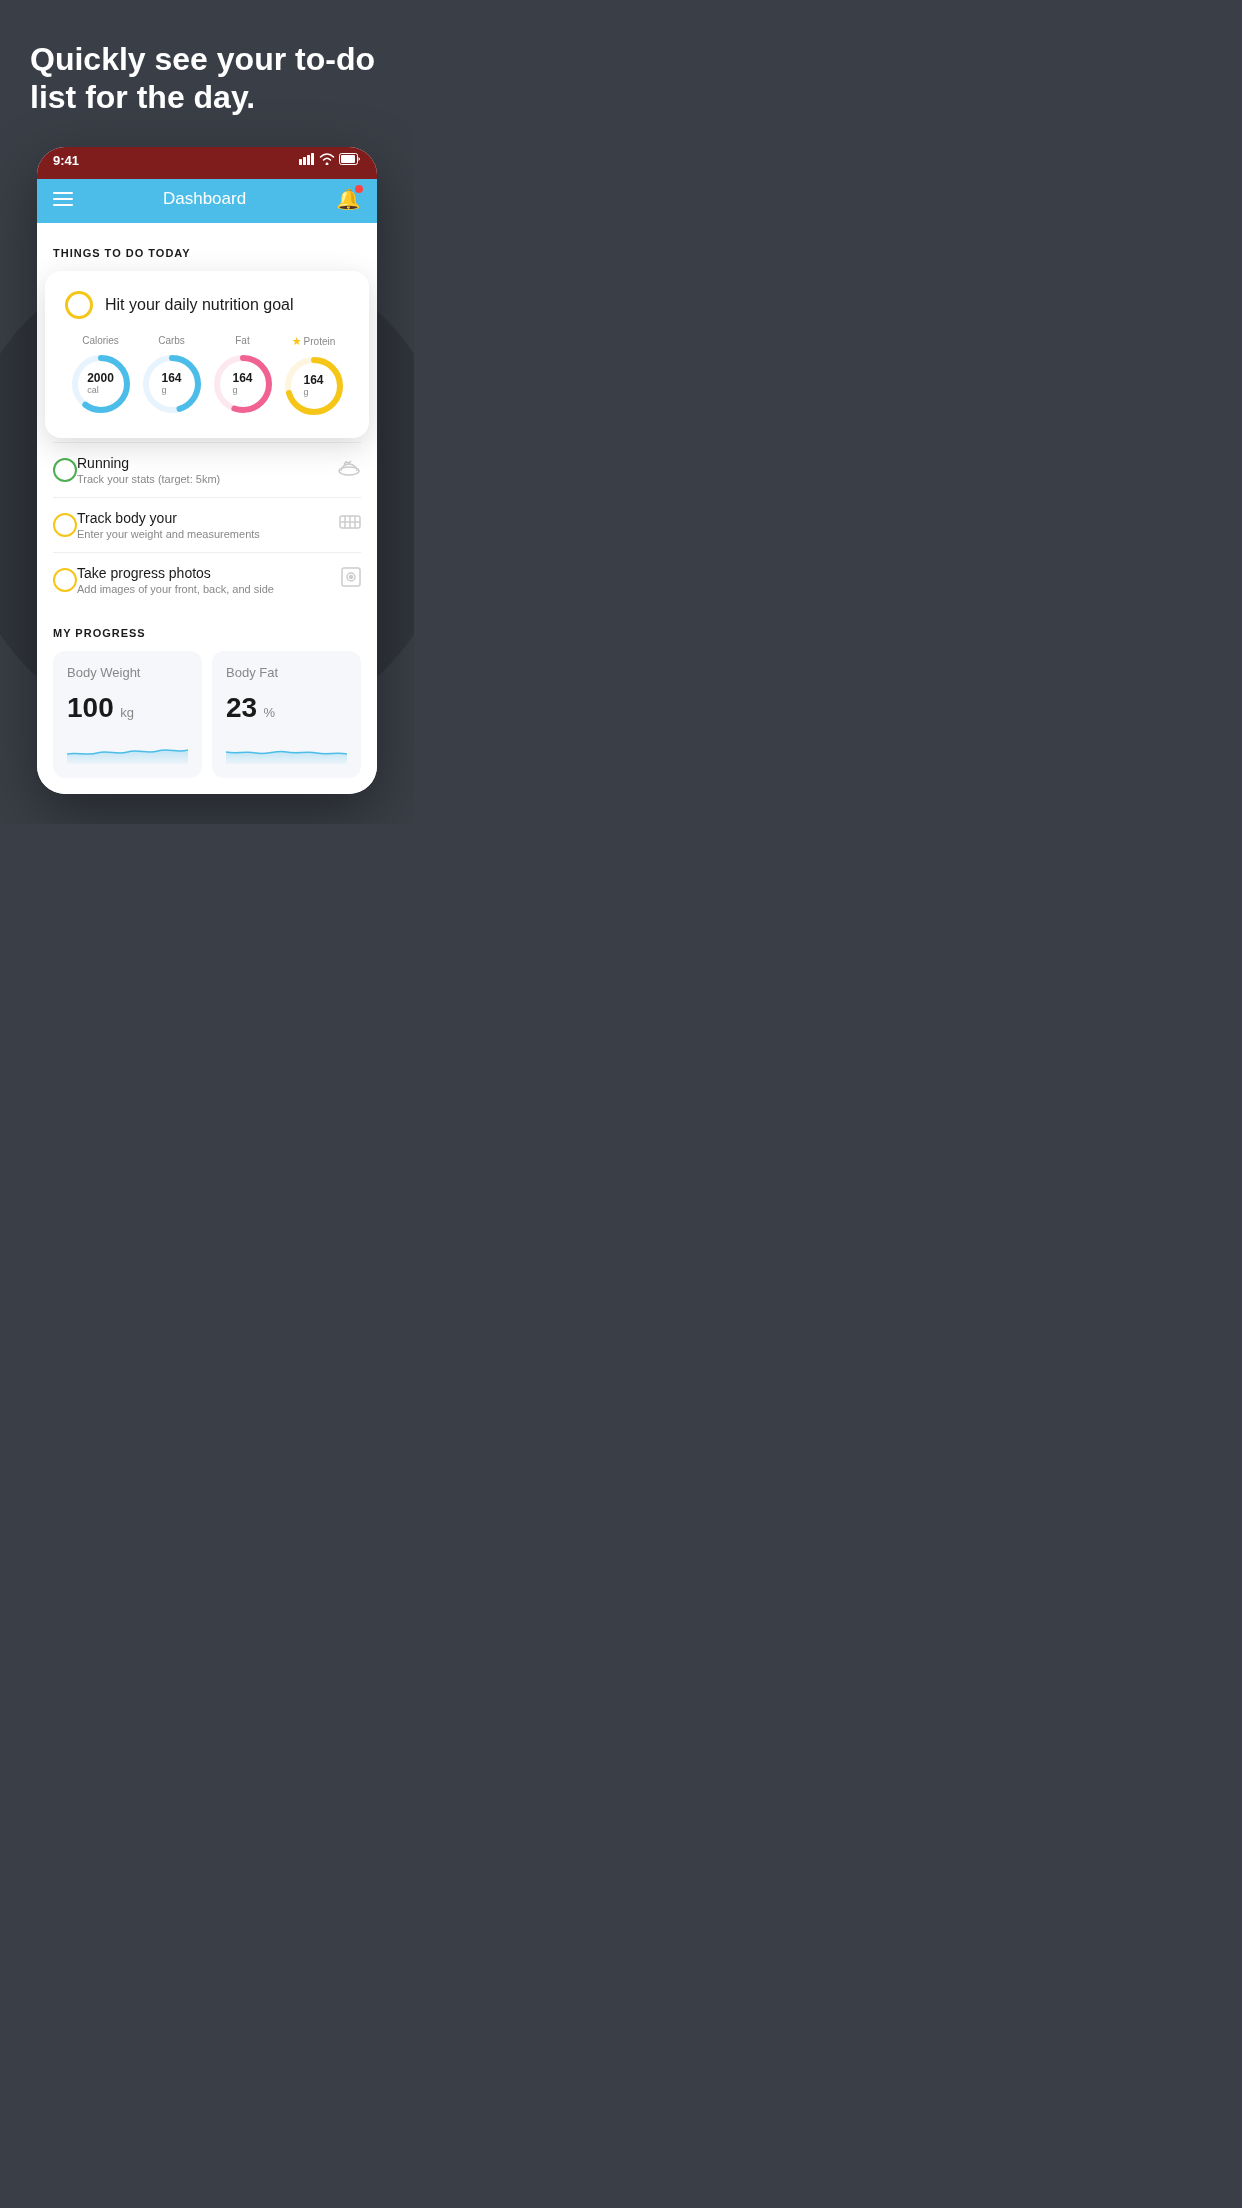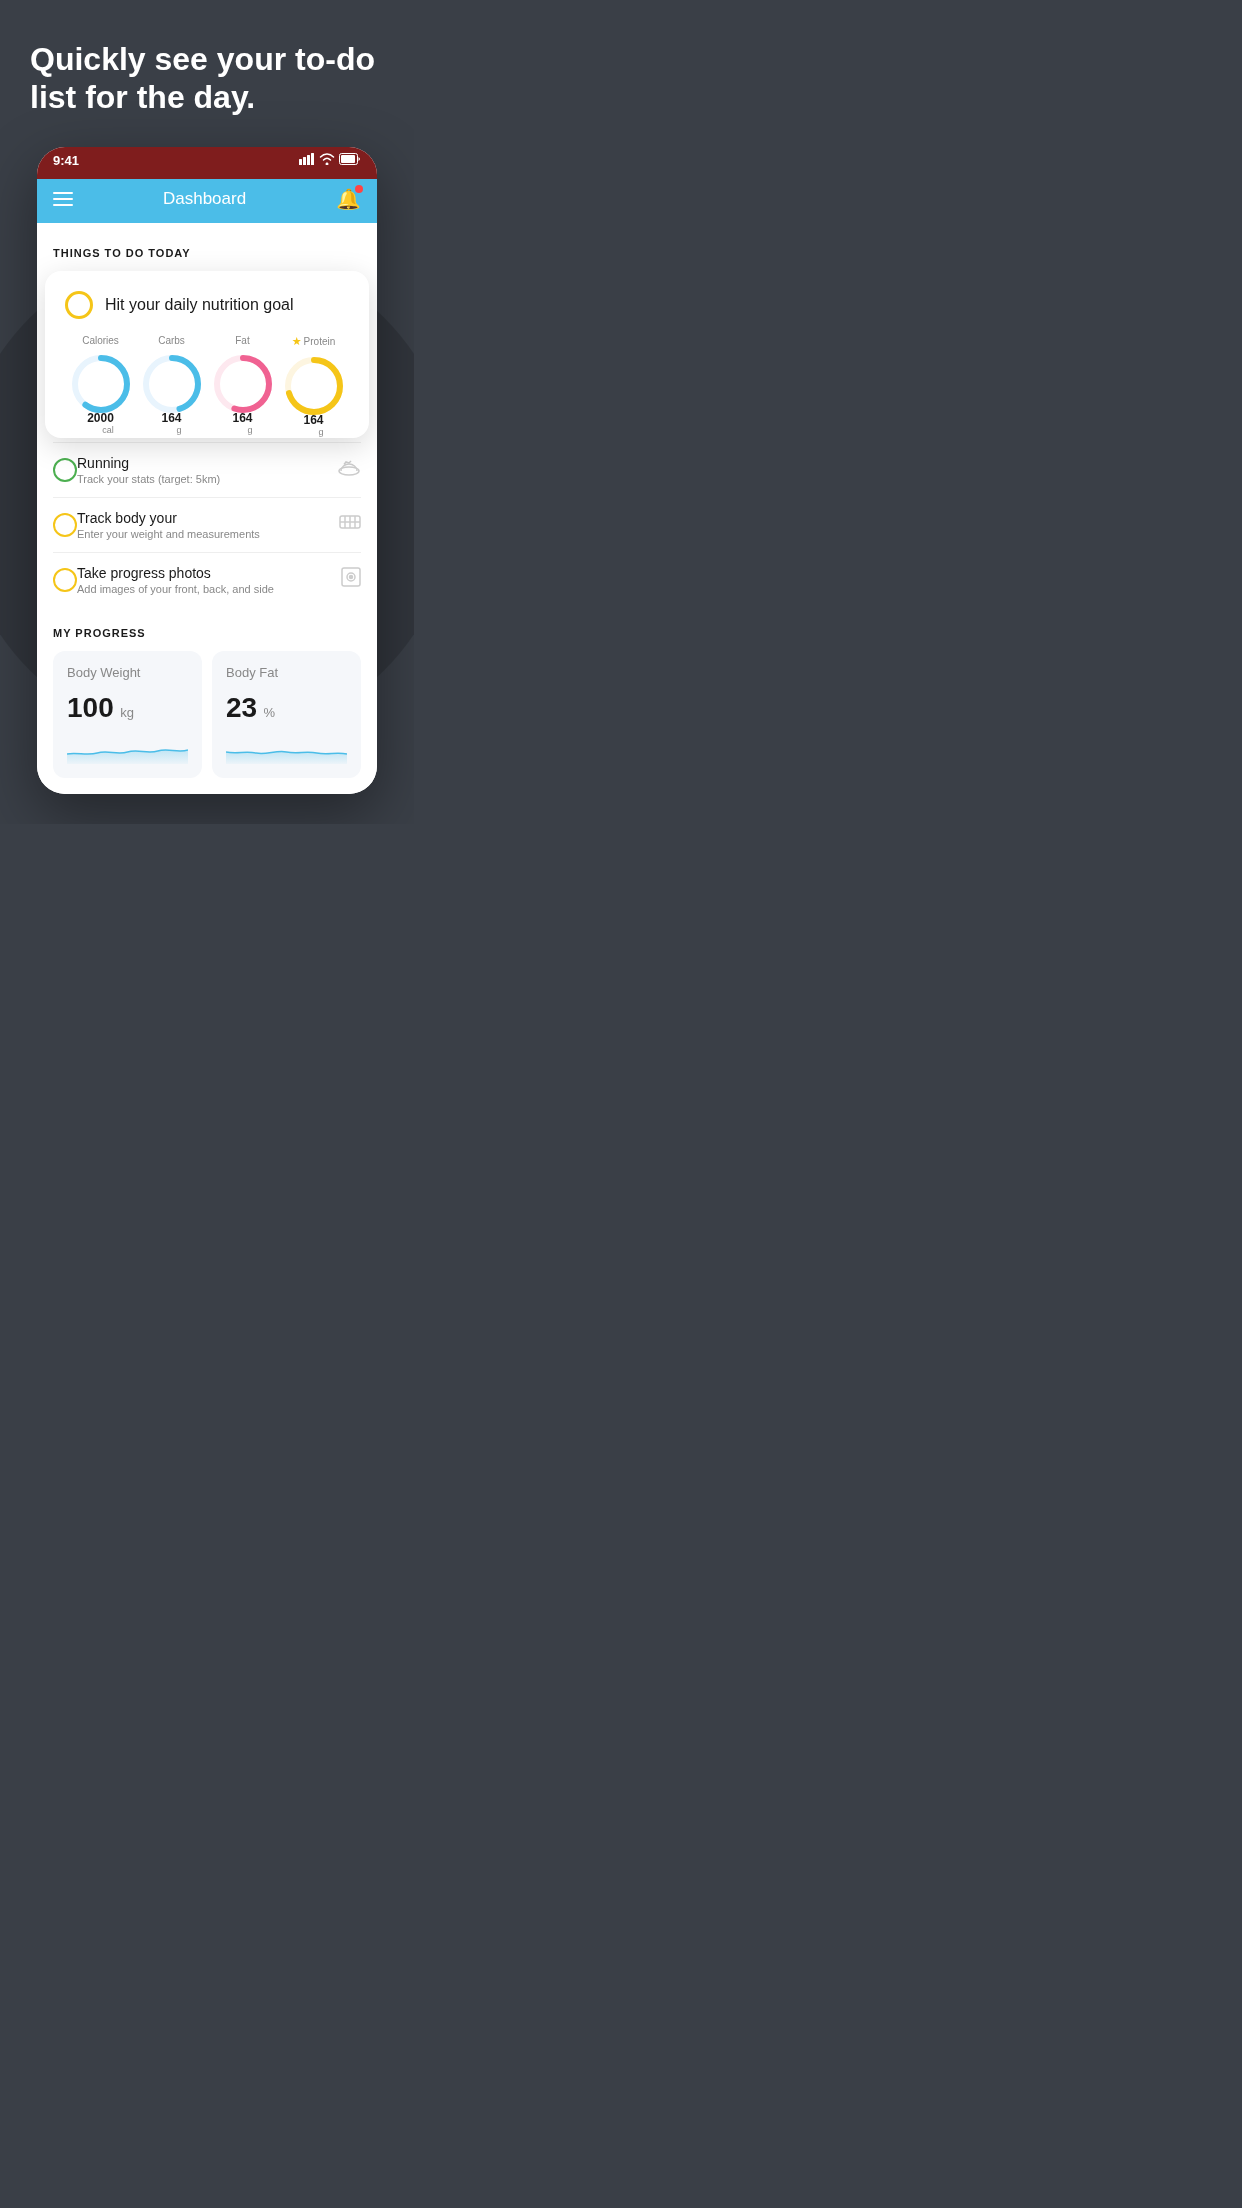--- a/index.html
+++ b/index.html
@@ -168,22 +168,21 @@
       height: 64px;
     }
     .donut-wrap svg {
       transform: rotate(-90deg);
     }
     .donut-center {
       position: absolute;
       top: 50%;
       left: 50%;
       transform: translate(-50%, -50%);
-      text-align: right;
-      margin-top: 40px;
+      text-align: left;
     }
     .donut-value {
       font-size: 12px;
       font-weight: 700;
       color: #1a1a1a;
       line-height: 1.1;
     }
     .donut-unit {
       font-size: 9px;
       color: #888;

